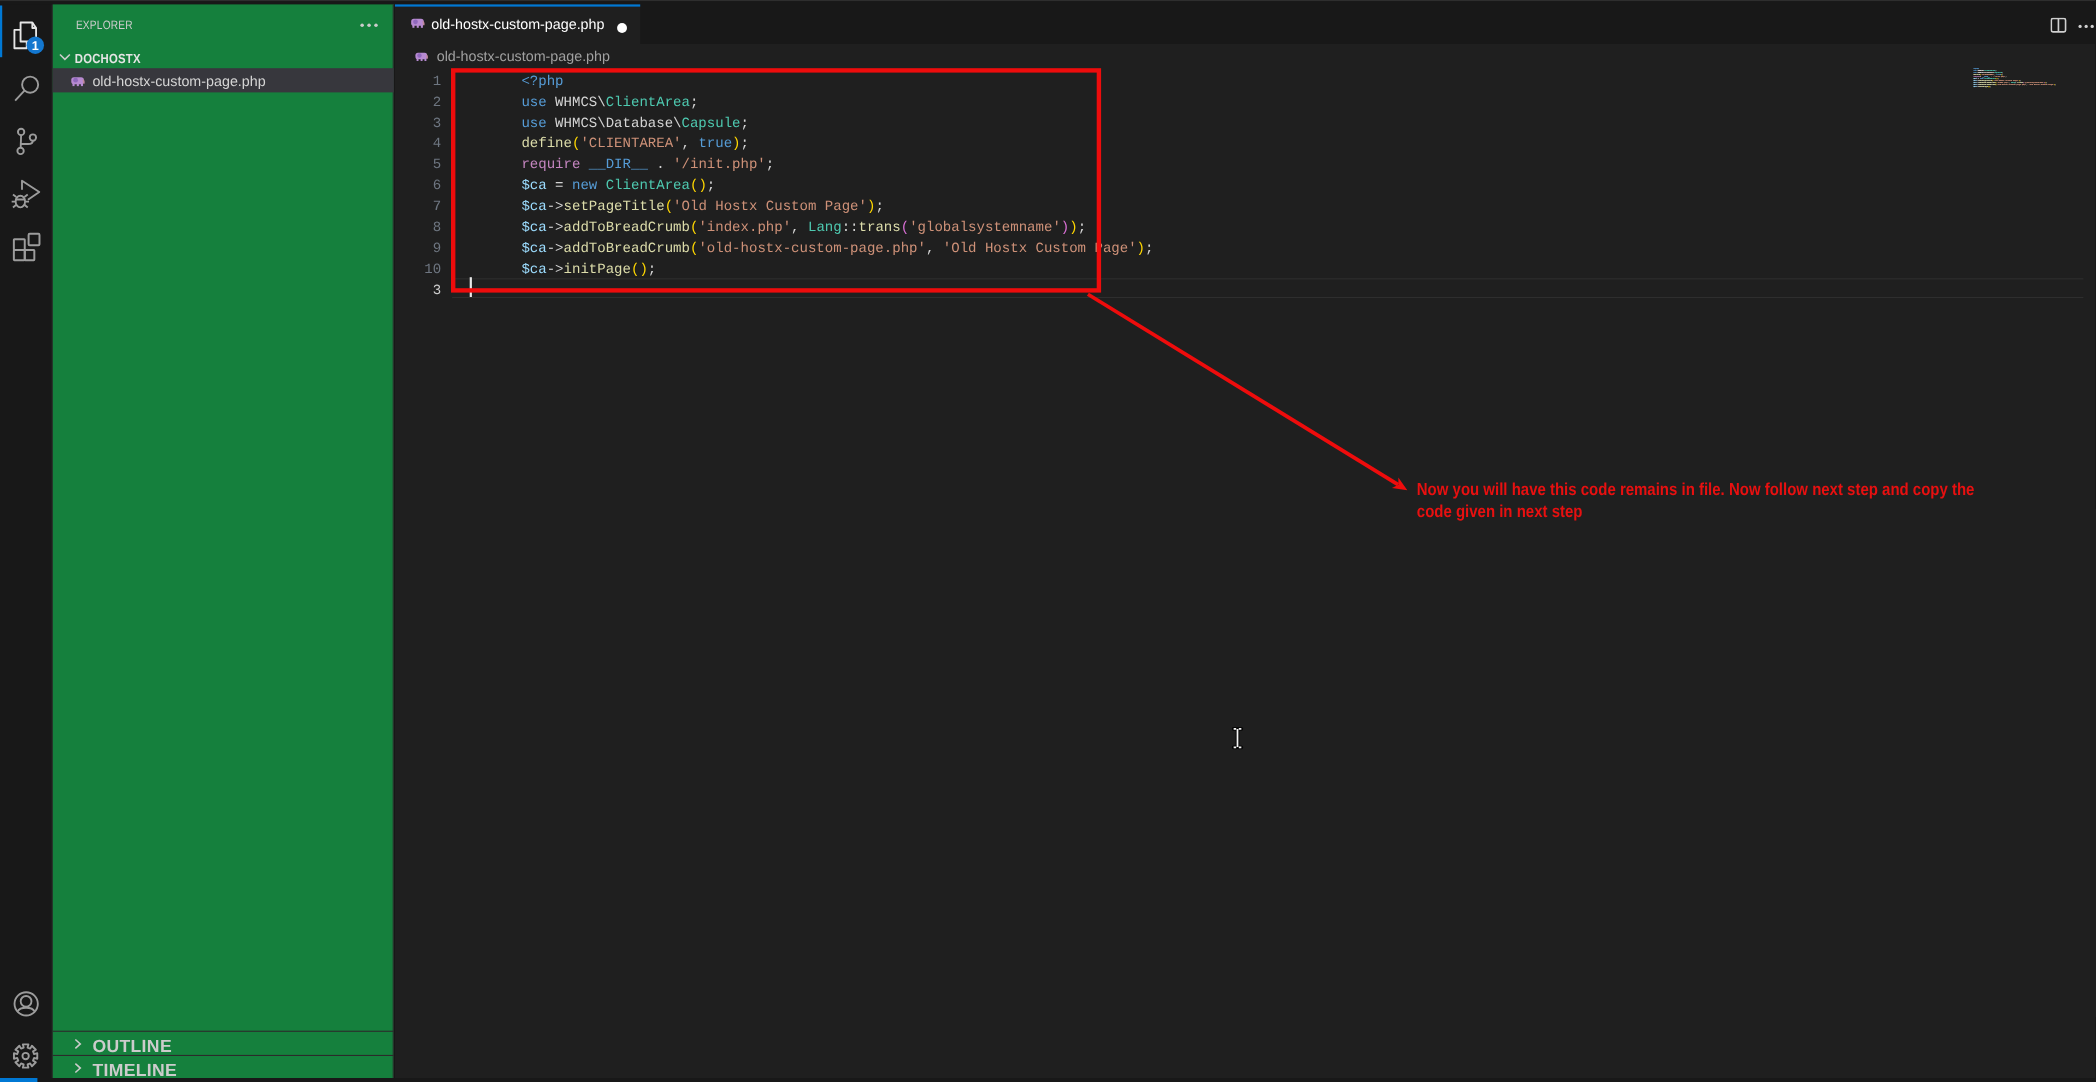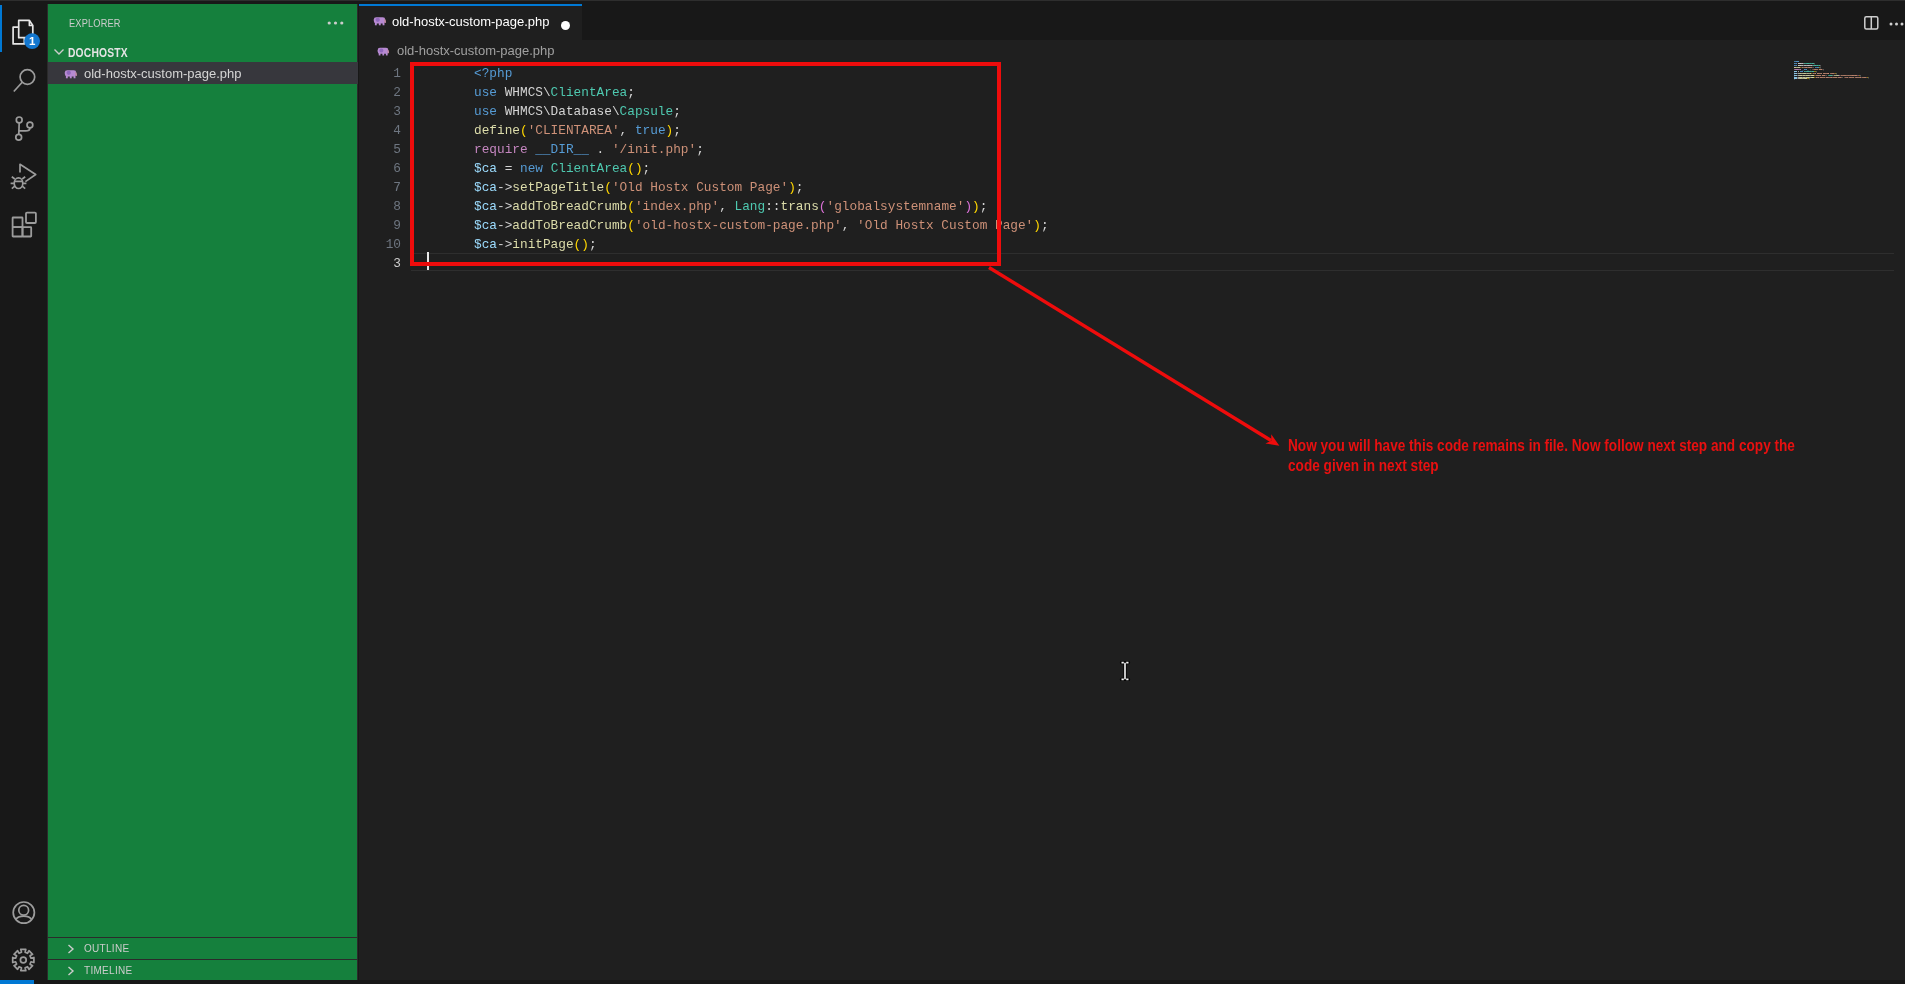--- a/index.html
+++ b/index.html
@@ -18,21 +18,21 @@
   
   #sidebar { left:48px; top:4px; width:310px; height:976px; background:#15803d; border-right:1px solid #2b2b2b; }
   .sbtext { color:#cccccc; font-size:11px; }
   #explorer-h { left:21px; top:13px; letter-spacing:0.2px; transform:scaleX(0.84); transform-origin:0 0; }
   #sb-dots { left:278px; top:10px; color:#cccccc; font-size:16px; letter-spacing:2px; }
   #dochostx { left:20px; top:42px; font-weight:bold; font-size:12px; color:#e4e4e4; letter-spacing:0.2px; transform:scaleX(0.86); transform-origin:0 0; }
   #filerow { left:0px; top:58px; width:310px; height:22px; background:#37373d; }
   #filerow .fname { position:absolute; left:36px; top:4px; color:#d5d5d5; font-size:13px; }
   #outline-sec { left:0; top:933px; width:310px; height:22px; border-top:1px solid #2b2b2b; }
   #timeline-sec { left:0; top:955px; width:310px; height:22px; border-top:1px solid #2b2b2b; border-bottom:1px solid #2b2b2b; }
-  .secttl { position:absolute; left:36px; top:5px; font-weight:normal; font-size:10px; color:#cccccc; letter-spacing:0.3px; }
+  .secttl { position:absolute; left:36px; top:5px; font-weight:bold; font-size:16px; color:#cccccc; letter-spacing:0.3px; }
 
   
   #statusbar { left:0; top:980px; width:1905px; height:4px; background:#181818; }
   #statusblue { left:0; top:980px; width:34px; height:4px; background:#0078d4; }
 
   
   #tab { left:359px; top:4px; width:223px; height:36px; background:#1f1f1f; border-top:2px solid #0078d4; }
   #tabtitle { position:absolute; left:33px; top:8px; color:#ffffff; font-size:13px; }
   #tabdot { position:absolute; left:202px; top:15px; width:9px; height:9px; border-radius:50%; background:#ffffff; }
   

